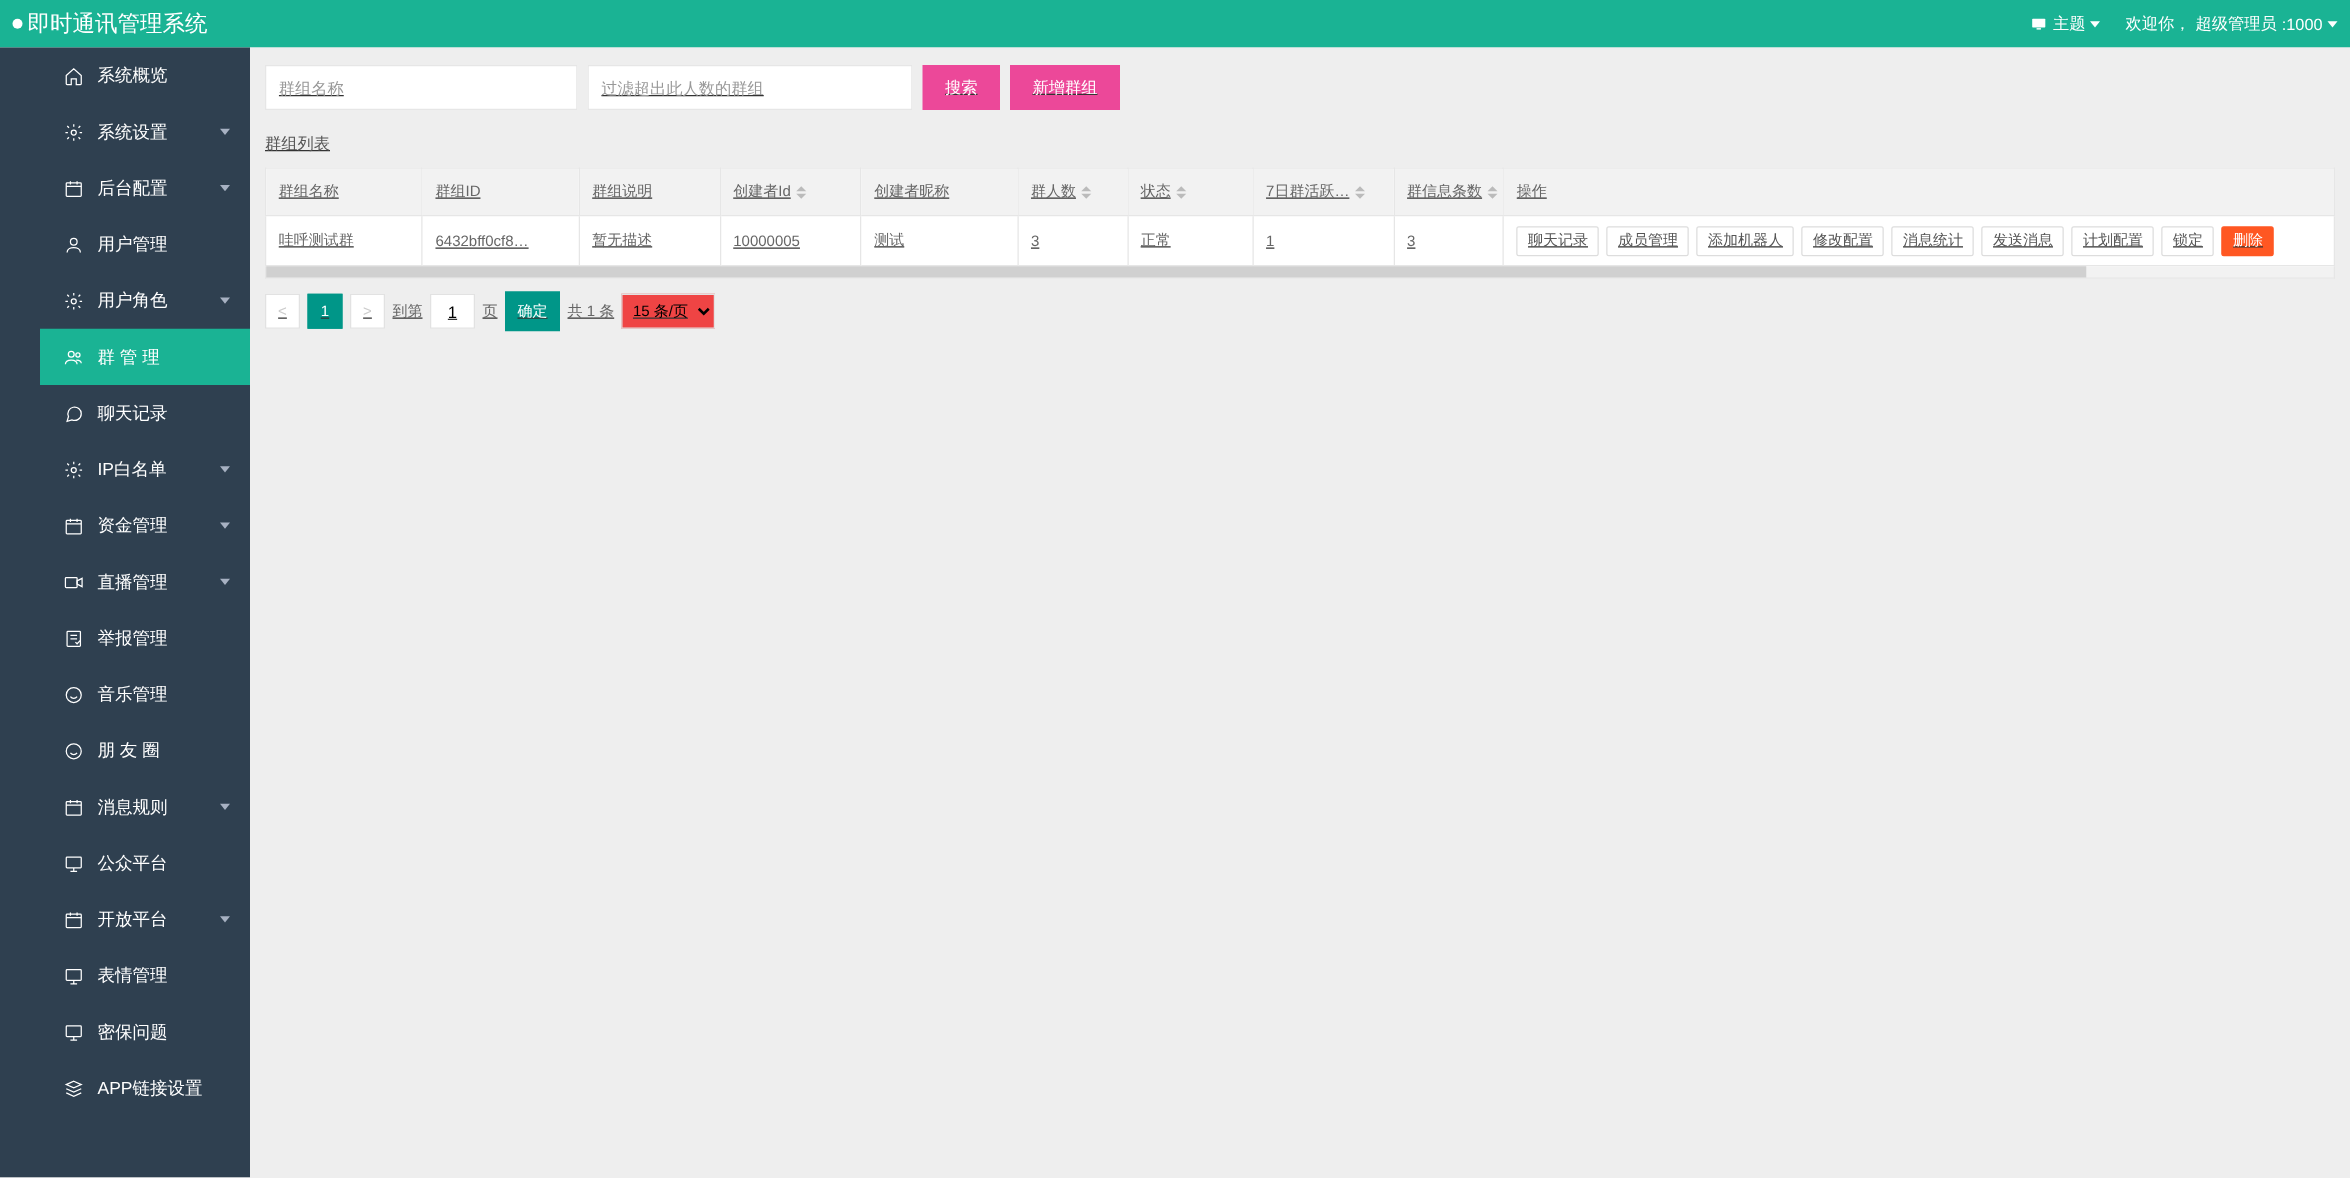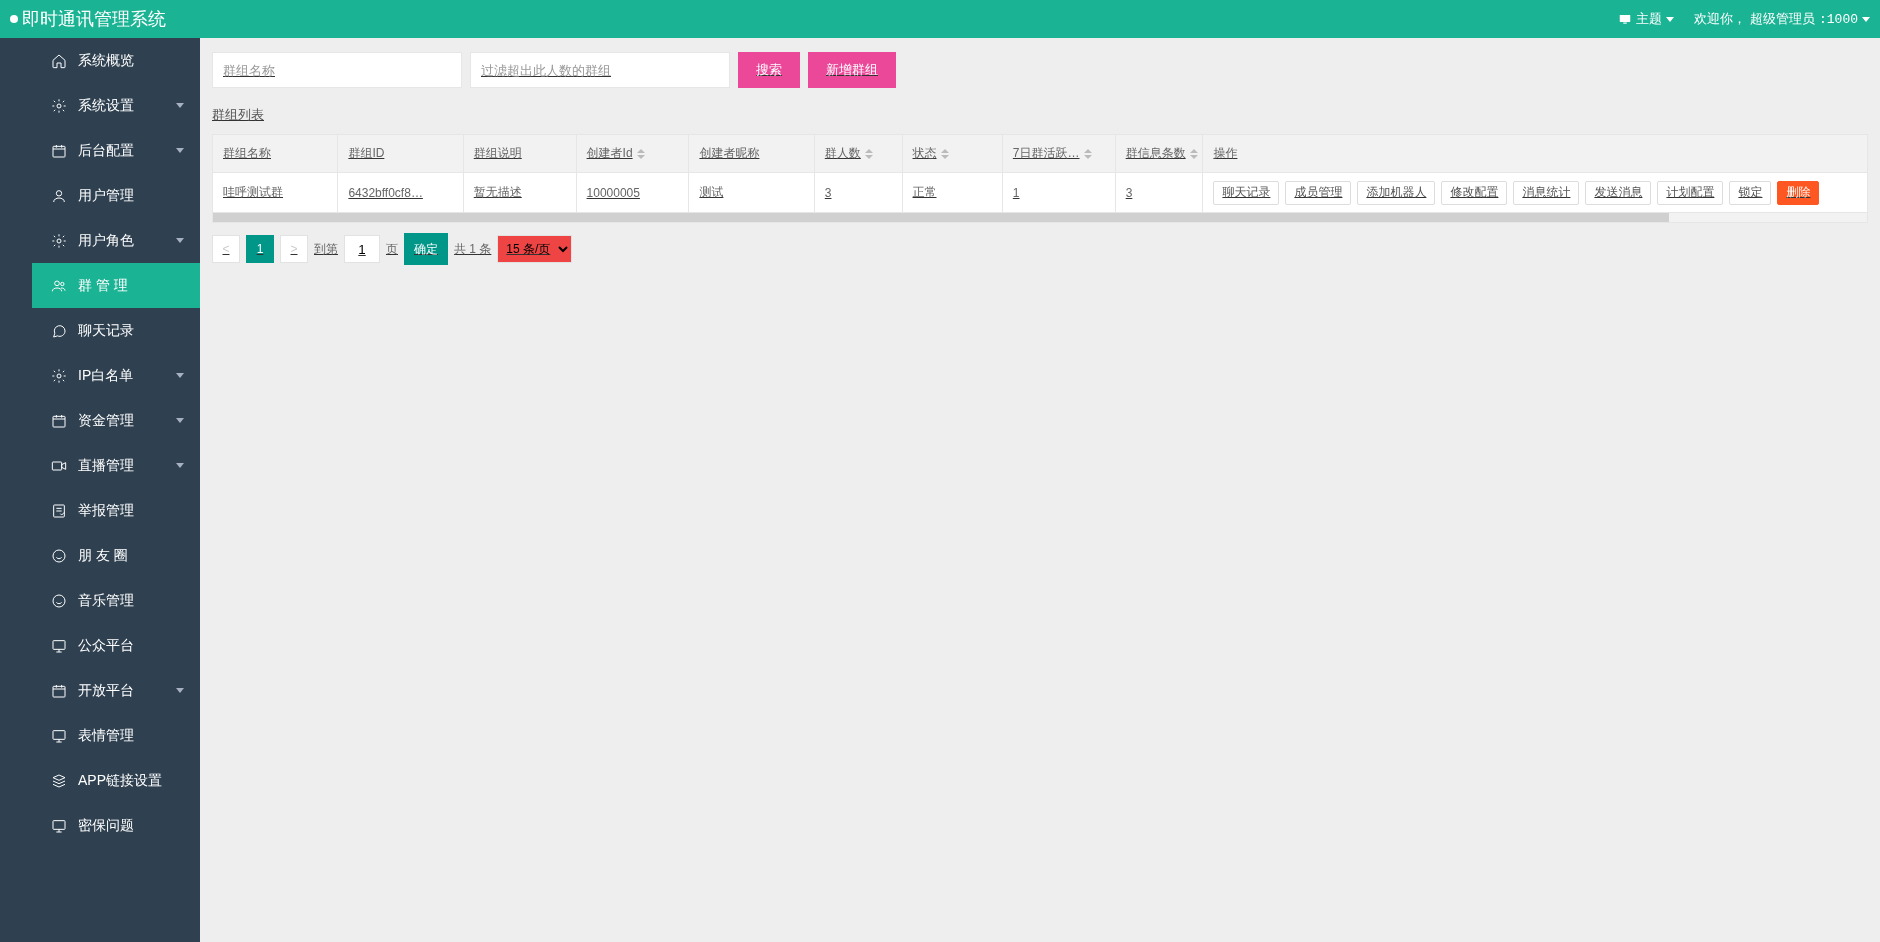--- a/index.html
+++ b/index.html
@@ -1,19 +1,19 @@
 <!DOCTYPE html>
 <html><head>
 <meta charset="utf-8">
 <style>
 * { box-sizing: border-box; margin: 0; padding: 0; }
 body { font-family: "Microsoft YaHei", Arial, sans-serif; font-size: 13px; color: #333; background: #eeeeee; overflow: hidden; width: 1880px; height: 942px; }
 
 
-.header { height: 38px; background: #1ab394; color: #fff; display: flex; align-items: center; padding: 0 10px; justify-content: space-between; font-family: Liberation Mono, monospace; }
+.header { height: 38px; background: #1ab394; color: #fff; display: flex; align-items: center; padding: 0 10px; justify-content: space-between; }
 .header-left { display: flex; align-items: center; }
 .logo-dot { width: 8px; height: 8px; border-radius: 50%; background: #fff; display: inline-block; margin-right: 4px; }
 .header-title { font-size: 18px; font-weight: normal; }
 .header-right { display: flex; align-items: center; gap: 20px; font-size: 13px; justify-content: center; }
 .theme-toggle { cursor: pointer; display: flex; align-items: center; gap: 4px; }
 .welcome { cursor: pointer; display: flex; align-items: center; gap: 4px; }
 .caret-down { width: 0; height: 0; border-left: 4px solid transparent; border-right: 4px solid transparent; border-top: 5px solid #fff; }
 
 
 .container { display: flex; height: calc(100% - 38px); }
@@ -193,30 +193,40 @@
         </span>
         <span>举报管理</span>
       </div>
       <div class="nav-item">
         <span class="nav-icon">
           <svg class="icon-svg" viewBox="0 0 24 24">
             <circle cx="12" cy="12" r="9"></circle>
             <path d="M8 14s1.5 2 4 2 4-2 4-2M9 9h.01M15 9h.01"></path>
           </svg>
         </span>
-        <span>朋 友 圈</span>
+        <span>音乐管理</span>
       </div>
       <div class="nav-item">
         <span class="nav-icon">
           <svg class="icon-svg" viewBox="0 0 24 24">
             <circle cx="12" cy="12" r="9"></circle>
             <path d="M8 14s1.5 2 4 2 4-2 4-2M9 9h.01M15 9h.01"></path>
           </svg>
         </span>
-        <span>音乐管理</span>
+        <span>朋 友 圈</span>
+      </div>
+      <div class="nav-item">
+        <span class="nav-icon">
+          <svg class="icon-svg" viewBox="0 0 24 24">
+            <rect x="3" y="5" width="18" height="16" rx="1"></rect>
+            <path d="M3 9h18M8 3v4M16 3v4"></path>
+          </svg>
+        </span>
+        <span>消息规则</span>
+        <span class="nav-arrow"></span>
       </div>
       <div class="nav-item">
         <span class="nav-icon">
           <svg class="icon-svg" viewBox="0 0 24 24">
             <rect x="3" y="4" width="18" height="13" rx="1"></rect>
             <path d="M8 21h8M12 17v4"></path>
           </svg>
         </span>
         <span>公众平台</span>
       </div>
@@ -235,33 +245,33 @@
           <svg class="icon-svg" viewBox="0 0 24 24">
             <rect x="3" y="4" width="18" height="13" rx="1"></rect>
             <path d="M8 21h8M12 17v4"></path>
           </svg>
         </span>
         <span>表情管理</span>
       </div>
       <div class="nav-item">
         <span class="nav-icon">
           <svg class="icon-svg" viewBox="0 0 24 24">
-            <path d="M12 3l9 4-9 4-9-4 9-4zM3 12l9 4 9-4M3 17l9 4 9-4"></path>
-          </svg>
-        </span>
-        <span>APP链接设置</span>
-      </div>
-      <div class="nav-item">
-        <span class="nav-icon">
-          <svg class="icon-svg" viewBox="0 0 24 24">
             <rect x="3" y="4" width="18" height="13" rx="1"></rect>
             <path d="M8 21h8M12 17v4"></path>
           </svg>
         </span>
         <span>密保问题</span>
+      </div>
+      <div class="nav-item">
+        <span class="nav-icon">
+          <svg class="icon-svg" viewBox="0 0 24 24">
+            <path d="M12 3l9 4-9 4-9-4 9-4zM3 12l9 4 9-4M3 17l9 4 9-4"></path>
+          </svg>
+        </span>
+        <span>APP链接设置</span>
       </div>
     </div>
 
   <div class="main">
     <div class="toolbar">
       <input class="input-text" style="width: 250px;" placeholder="群组名称">
       <input class="input-text" style="width: 260px;" placeholder="过滤超出此人数的群组">
       <button class="btn">搜索</button>
       <button class="btn">新增群组</button>
     </div>

